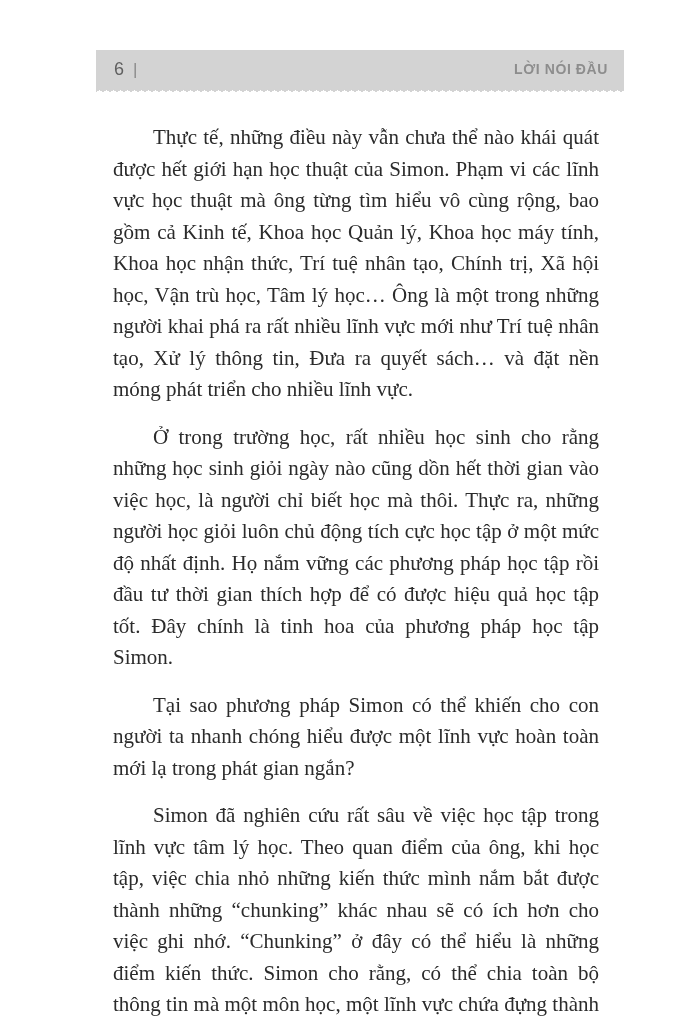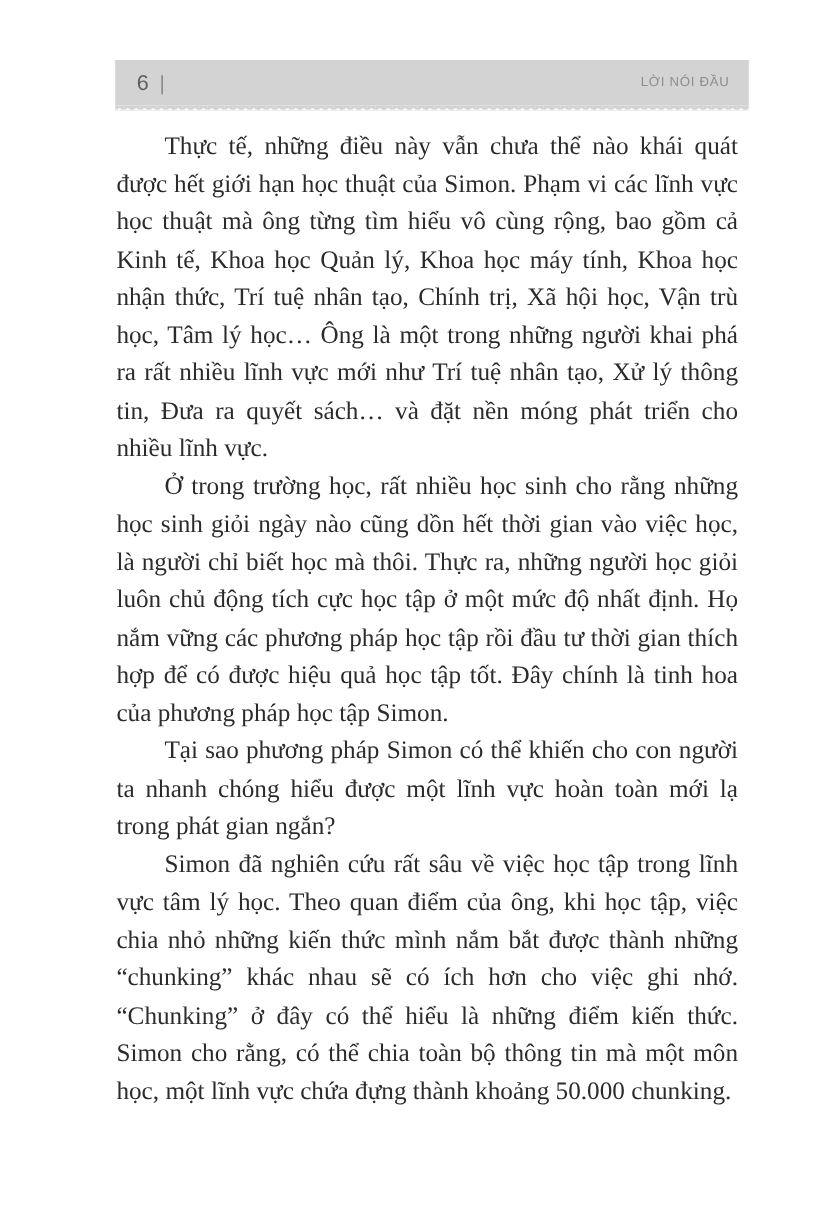--- a/index.html
+++ b/index.html
@@ -45,37 +45,37 @@
   .page-number {
     font-size: 18px;
     color: #5f5f5f;
   }
   .header-divider {
     font-size: 17px;
     font-weight: 300;
     color: #8a8a8a;
   }
   .running-title {
-    font-size: 11px;
-    font-weight: normal;
+    font-size: 14px;
+    font-weight: bold;
     letter-spacing: 0.6px;
     color: #8d8d8d;
   }
   .body-text {
     position: absolute;
     left: 97px;
     top: 106px;
     width: 518px;
     text-align: justify;
     font-size: 21px;
     line-height: 31.5px;
     color: #2b2b2b;
   }
   .body-text .para {
-    margin: 0;
+    margin: 16px;
     text-indent: 40px;
   }
 </style>
 </head>
 <body>
 
 <div class="page">
 
   <div class="header-bar">
     <div class="header-left">

